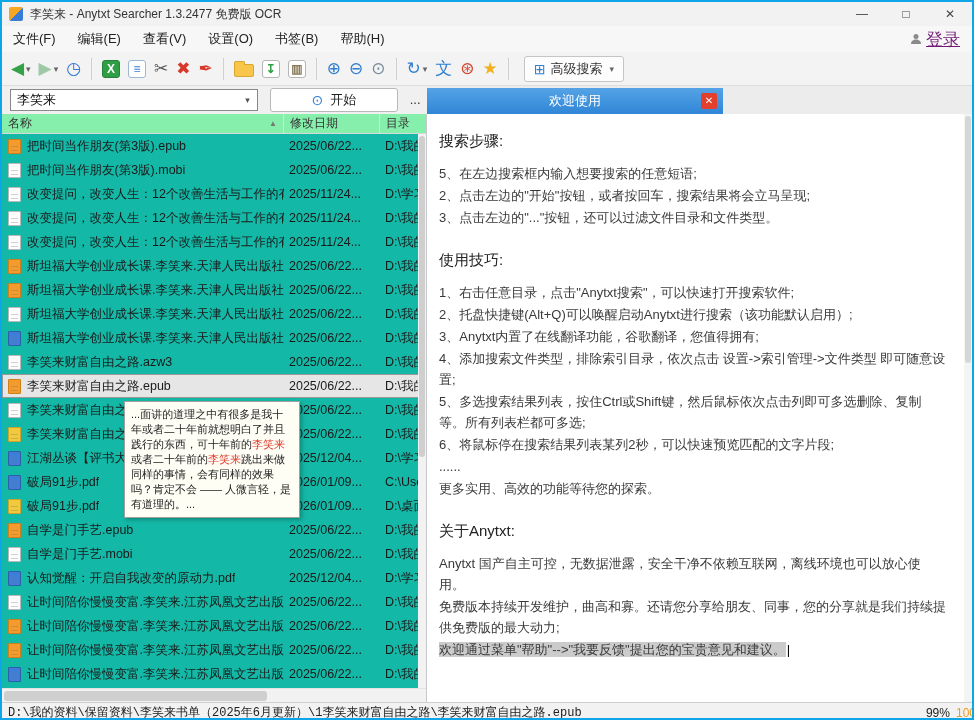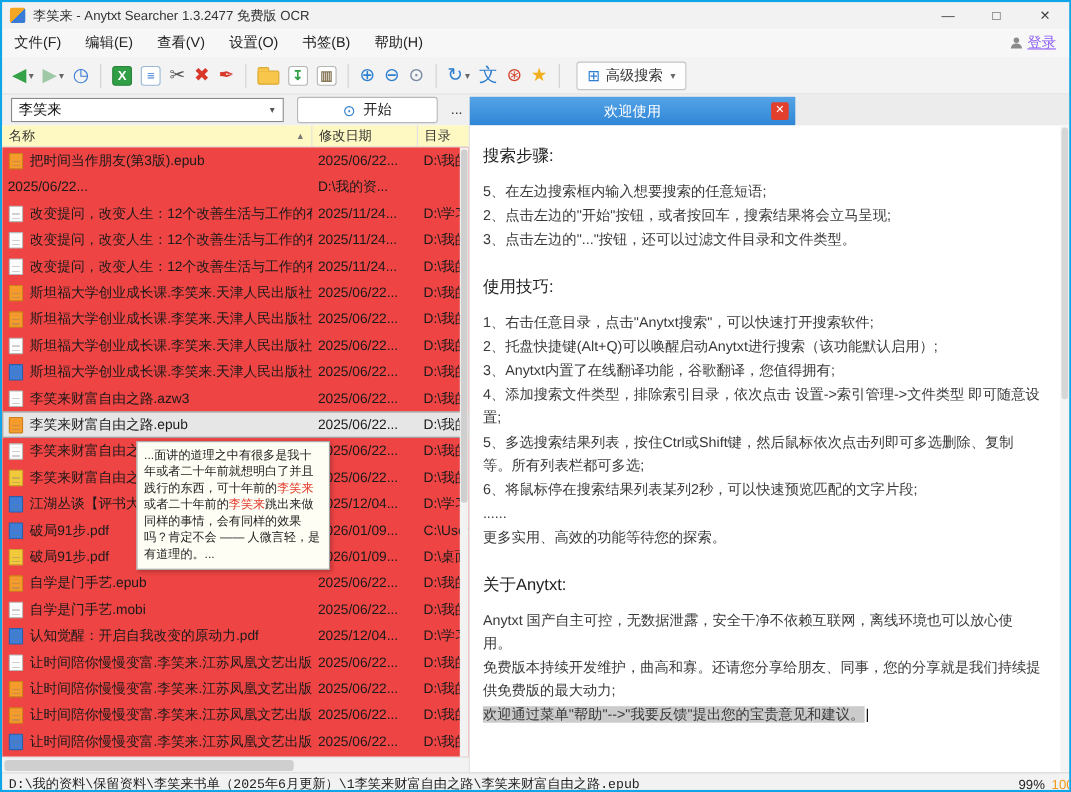--- a/index.html
+++ b/index.html
@@ -18,21 +18,21 @@
     background: linear-gradient(135deg, #f5a623 50%, #3a7bd5 50%); border-radius: 2px; }
   .title-text { font-size: 12px; color: #333; }
   .win-controls { margin-left: auto; display: flex; }
   .win-btn { width: 44px; height: 24px; text-align: center; line-height: 24px;
     font-size: 12px; color: #444; background: none; border: none; }
   
   .menubar { height: 26px; display: flex; align-items: center; background: #f7f7f7; }
   .menus { display: flex; }
   .mi { padding: 0 11px; line-height: 26px; font-size: 13px; color: #222; cursor: default; }
   .login { margin-left: auto; display: flex; align-items: center; gap: 4px; padding-right: 12px; }
-  .login-label { font-size: 13px; color: #8b5cf6; text-decoration: underline; }
+  .login-label { font-size: 17px; color: #701a75; text-decoration: underline; }
   
   .toolbar { height: 34px; display: flex; align-items: center; padding: 0 6px;
     background: #f3f3f3; border-bottom: 1px solid #dddddd; gap: 2px; }
   .tbtn { display: flex; align-items: center; background: none; border: none;
     padding: 2px 3px; height: 28px; }
   .tglyph { font-size: 17px; line-height: 20px; }
   .tbox { display: inline-block; width: 18px; height: 18px; font-size: 12px; font-weight: bold;
     line-height: 17px; text-align: center; border: 1px solid #b5b5b5; border-radius: 3px; }
   .tdrop { font-size: 9px; color: #666; margin-left: 2px; }
   .tsep { width: 1px; height: 22px; background: #d0d0d0; margin: 0 5px; }
@@ -64,24 +64,24 @@
   .tab { width: 296px; height: 26px; background: linear-gradient(#55a3e6, #2f86d6); color: #fff;
     font-size: 13px; display: flex; align-items: center; justify-content: center; position: relative; }
   .tab-close { position: absolute; right: 6px; top: 5px; width: 16px; height: 16px;
     background: #e2402c; color: #fff; font-size: 10px; line-height: 16px; text-align: center;
     border-radius: 2px; border: none; padding: 0; }
   
   .main { display: flex; height: 588px; }
   .left-pane { width: 425px; flex: 0 0 425px; display: flex; flex-direction: column;
     border-right: 1px solid #c8c8c8; background: #fff; position: relative; }
   .thead { height: 20px; display: grid; grid-template-columns: 282px 96px 1fr;
-    background: #fef9c3; border-bottom: 1px solid #d8d8d8; font-size: 12px; color: #333; }
+    background: #86efac; border-bottom: 1px solid #d8d8d8; font-size: 12px; color: #333; }
   .th { padding: 0 6px; border-right: 1px solid #e0e0e0; display: flex; align-items: center; }
   .sort { margin-left: auto; font-size: 8px; color: #777; }
-  .tbody { flex: 1; overflow: hidden; background: #ef4444; }
+  .tbody { flex: 1; overflow: hidden; background: #14b8a6; }
   .trow { height: 24px; display: grid; grid-template-columns: 282px 96px 1fr; align-items: center;
     font-size: 12.5px; color: #1a1a1a; }
   .trow.sel { background: #e6e6e6; outline: 1px solid #999; outline-offset: -1px; }
   .c1 { display: flex; align-items: center; overflow: hidden; }
   .ficon { flex: 0 0 13px; width: 13px; height: 15px; margin: 0 6px 0 6px;
     border: 1px solid #b8b8b8; border-radius: 1px; background: #fdfdfd;
     background-image: repeating-linear-gradient(rgba(255,255,255,0) 0 3px, rgba(120,120,120,.35) 3px 4px);
     background-size: 7px 9px; background-position: 2px 3px; background-repeat: no-repeat; }
   .ficon.orange { background-color: #f59b2b; border-color: #cc7f1a; }
   .ficon.blue   { background-color: #3e7ed6; border-color: #2d5fa8; }
@@ -260,20 +260,24 @@
       <div class="tbody">
           <div class="trow">
             <span class="c1">
               <span class="ficon orange"></span>
               <span class="c-name">把时间当作朋友(第3版).epub</span>
             </span>
             <span class="c-date">2025/06/22...</span>
             <span class="c-dir">D:\我的资...</span>
           </div>
           <div class="trow">
+            <span class="c1">
+              <span class="ficon plain"></span>
+              <span class="c-name">把时间当作朋友(第3版).mobi</span>
+            </span>
             <span class="c-date">2025/06/22...</span>
             <span class="c-dir">D:\我的资...</span>
           </div>
           <div class="trow">
             <span class="c1">
               <span class="ficon plain"></span>
               <span class="c-name">改变提问，改变人生：12个改善生活与工作的有力...</span>
             </span>
             <span class="c-date">2025/11/24...</span>
             <span class="c-dir">D:\学习\...</span>

